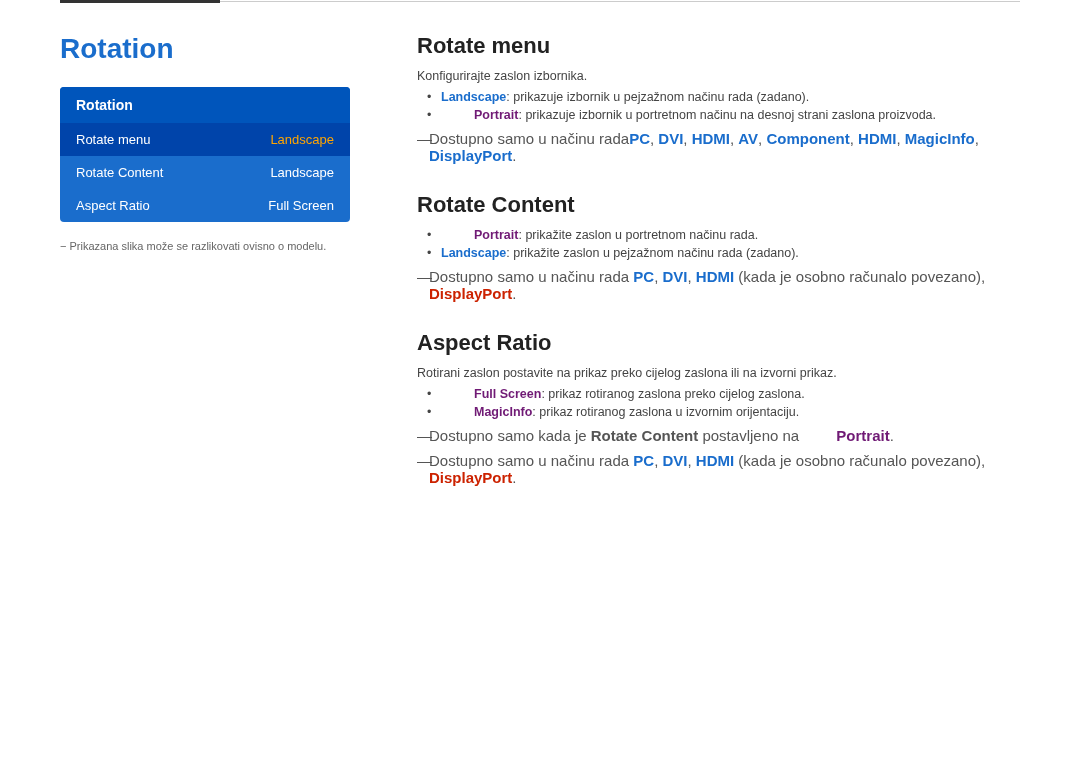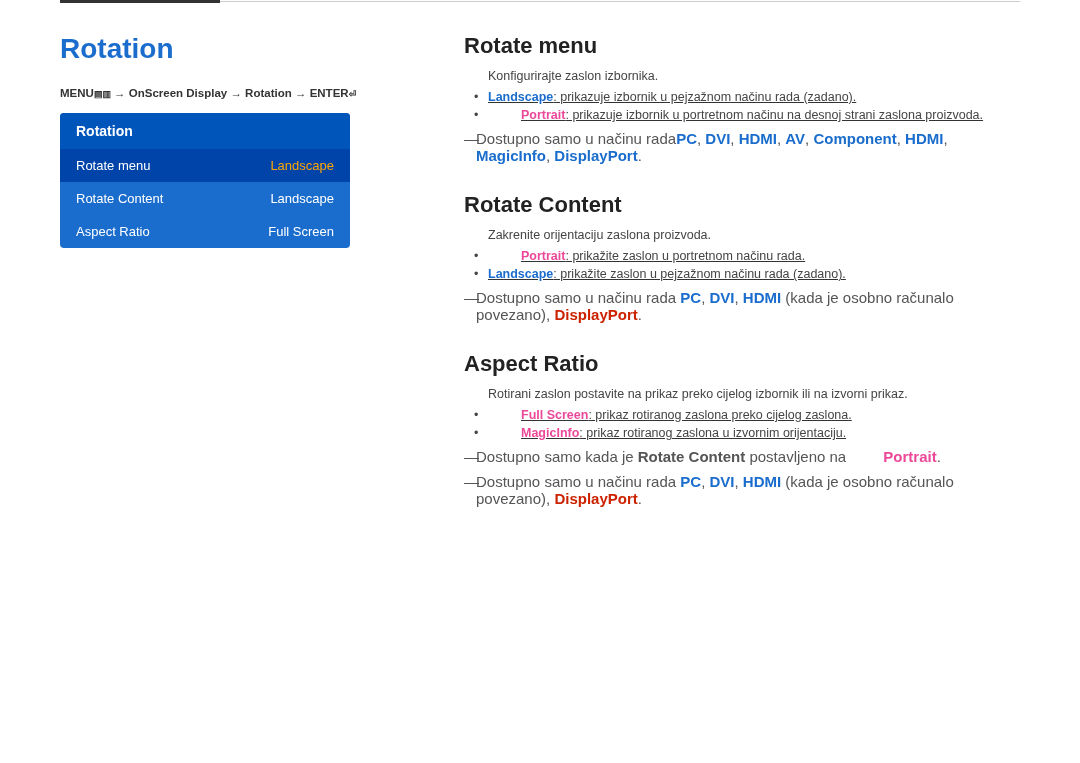--- a/index.html
+++ b/index.html
@@ -25,21 +25,21 @@
     }
     .top-border-right {
       flex: 1;
       height: 1px;
       background: #ccc;
     }
 
     .main-container {
       display: flex;
       padding: 30px 60px 40px 60px;
-      gap: 64px;
+      gap: 17px;
     }
 
     
     .left-col {
       width: 340px;
       flex-shrink: 0;
     }
 
     .page-title {
       font-size: 28px;
@@ -111,28 +111,26 @@
       font-size: 22px;
       font-weight: bold;
       color: #222;
       margin-bottom: 10px;
     }
 
     .section-desc {
       font-size: 12.5px;
       color: #444;
       margin-bottom: 7px;
-      margin-left: 24px;
     }
 
     .bullet-list {
       list-style: none;
       margin-left: 10px;
       margin-bottom: 7px;
-      text-decoration: underline;
     }
 
     .bullet-list li {
       position: relative;
       padding-left: 14px;
       margin-bottom: 4px;
       font-size: 12.5px;
       color: #444;
     }
 
@@ -141,21 +139,21 @@
       position: absolute;
       left: 0;
       color: #444;
     }
 
     .highlight-blue {
       color: #1a6dcc;
       font-weight: bold;
     }
     .highlight-orange {
-      color: #ec4899;
+      color: #701a75;
       font-weight: bold;
       padding-left: 33px;
     }
     .highlight-red {
       color: #cc2200;
       font-weight: bold;
     }
 
     .note-line {
       font-size: 15px;
@@ -179,44 +177,39 @@
   <div class="top-border-left"></div>
   <div class="top-border-right"></div>
 </div>
 
 <div class="main-container">
 
   <div class="left-col">
 
     <div class="page-title">Rotation</div>
 
-    <div class="menu-path">
-      MENU<span style="font-size:9px;vertical-align:middle;">▤▥</span> →
-      <span>OnScreen Display</span>
-      → <span>Rotation</span>
-      → ENTER<span style="font-size:9px;vertical-align:middle;">⏎</span>
-    </div>
 
     <div class="menu-ui">
       <div class="menu-ui-header">Rotation</div>
 
       <div class="menu-ui-row active">
         <span class="row-label">Rotate menu</span>
         <span class="row-value">Landscape</span>
       </div>
       <div class="menu-ui-row">
         <span class="row-label">Rotate Content</span>
         <span class="row-value">Landscape</span>
       </div>
       <div class="menu-ui-row">
         <span class="row-label">Aspect Ratio</span>
         <span class="row-value">Full Screen</span>
       </div>
     </div>
 
+    <div class="footnote">− Prikazana slika može se razlikovati ovisno o modelu.</div>
   </div>
 
   <div class="right-col">
 
     <div class="section">
       <div class="section-title">Rotate menu</div>
       <div class="section-desc">Konfigurirajte zaslon izbornika.</div>
       <ul class="bullet-list">
         <li>
           <span class="highlight-blue">Landscape</span><span>: prikazuje izbornik u pejzažnom načinu rada (zadano).</span>
@@ -225,37 +218,36 @@
           <span class="highlight-orange">Portrait</span><span>: prikazuje izbornik u portretnom načinu na desnoj strani zaslona proizvoda.</span>
         </li>
       </ul>
       <div class="note-line">
         Dostupno samo u načinu rada<span class="highlight-blue">PC</span>, <span class="highlight-blue">DVI</span>, <span class="highlight-blue">HDMI</span>, <span class="highlight-blue">AV</span>, <span class="highlight-blue">Component</span>, <span class="highlight-blue">HDMI</span>, <span class="highlight-blue">MagicInfo</span>, <span class="highlight-blue">DisplayPort</span>.
       </div>
     </div>
 
     <div class="section">
       <div class="section-title">Rotate Content</div>
-      <div class="section-desc">Zakrenite orijentaciju zaslona proizvoda.</div>
       <ul class="bullet-list">
         <li>
           <span class="highlight-orange">Portrait</span><span>: prikažite zaslon u portretnom načinu rada.</span>
         </li>
         <li>
           <span class="highlight-blue">Landscape</span><span>: prikažite zaslon u pejzažnom načinu rada (zadano).</span>
         </li>
       </ul>
       <div class="note-line">
         Dostupno samo u načinu rada <span class="highlight-blue">PC</span>, <span class="highlight-blue">DVI</span>, <span class="highlight-blue">HDMI</span> (kada je osobno računalo povezano), <span class="highlight-red">DisplayPort</span>.
       </div>
     </div>
 
     <div class="section">
       <div class="section-title">Aspect Ratio</div>
-      <div class="section-desc">Rotirani zaslon postavite na prikaz preko cijelog izbornik ili na izvorni prikaz.</div>
+      <div class="section-desc">Rotirani zaslon postavite na prikaz preko cijelog zaslona ili na izvorni prikaz.</div>
       <ul class="bullet-list">
         <li>
           <span class="highlight-orange">Full Screen</span><span>: prikaz rotiranog zaslona preko cijelog zaslona.</span>
         </li>
         <li>
           <span class="highlight-orange">MagicInfo</span><span>: prikaz rotiranog zaslona u izvornim orijentaciju.</span>
         </li>
       </ul>
       <div class="note-line">
         Dostupno samo kada je <span style="font-weight:bold;">Rotate Content</span> postavljeno na <span class="highlight-orange">Portrait</span>.

